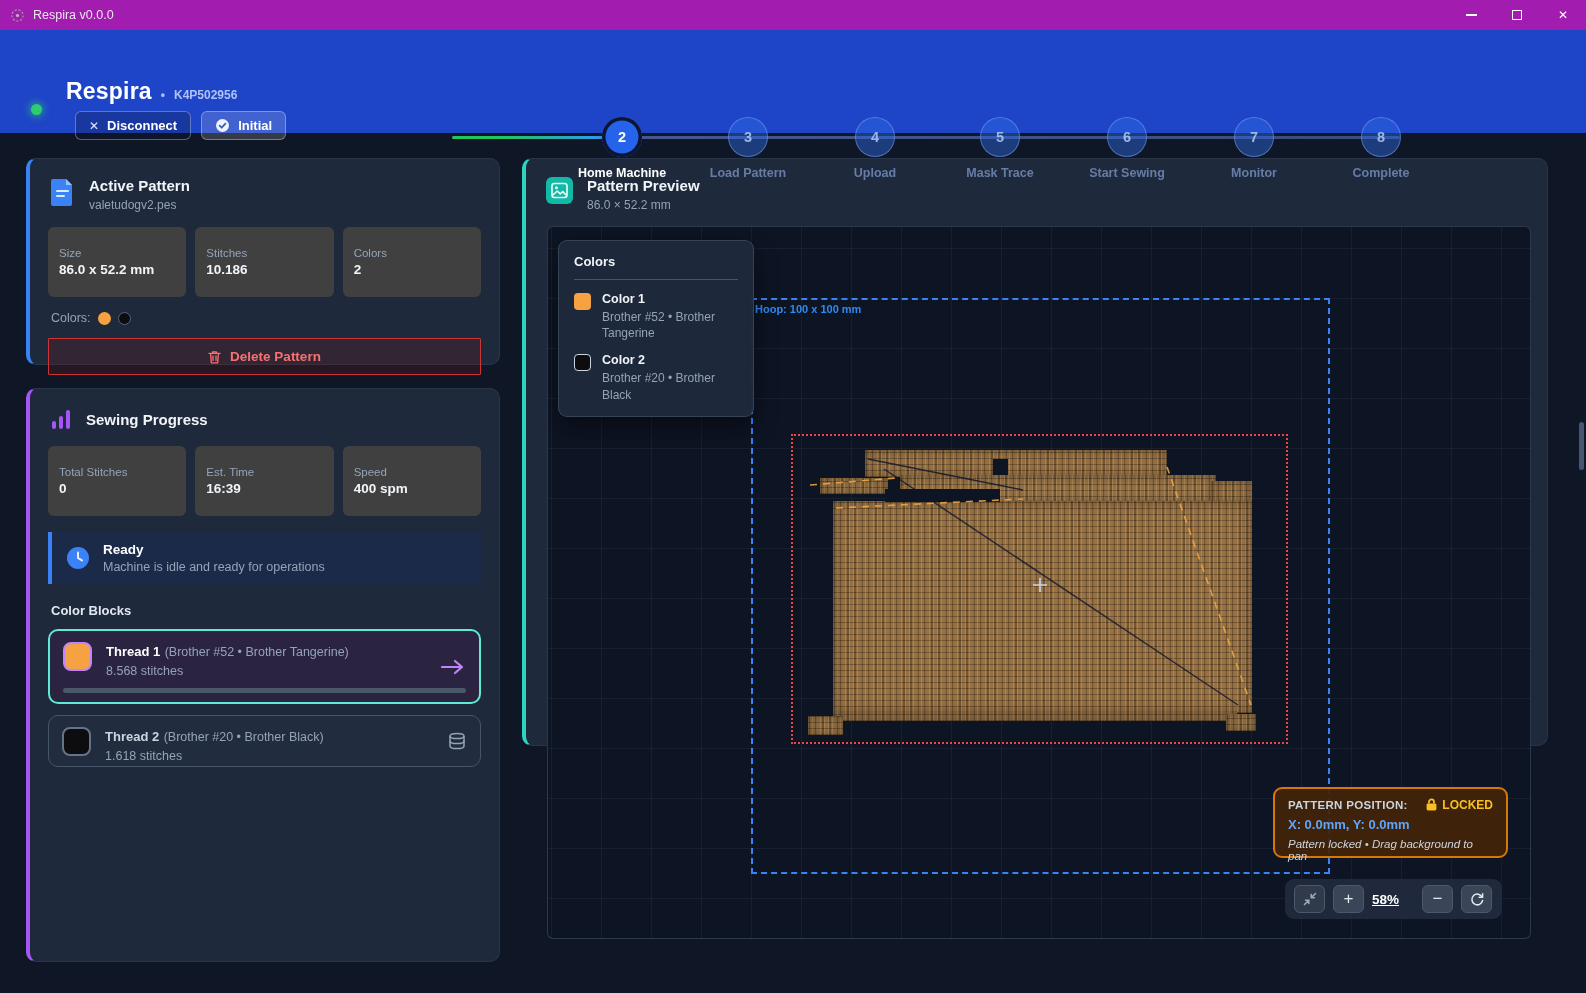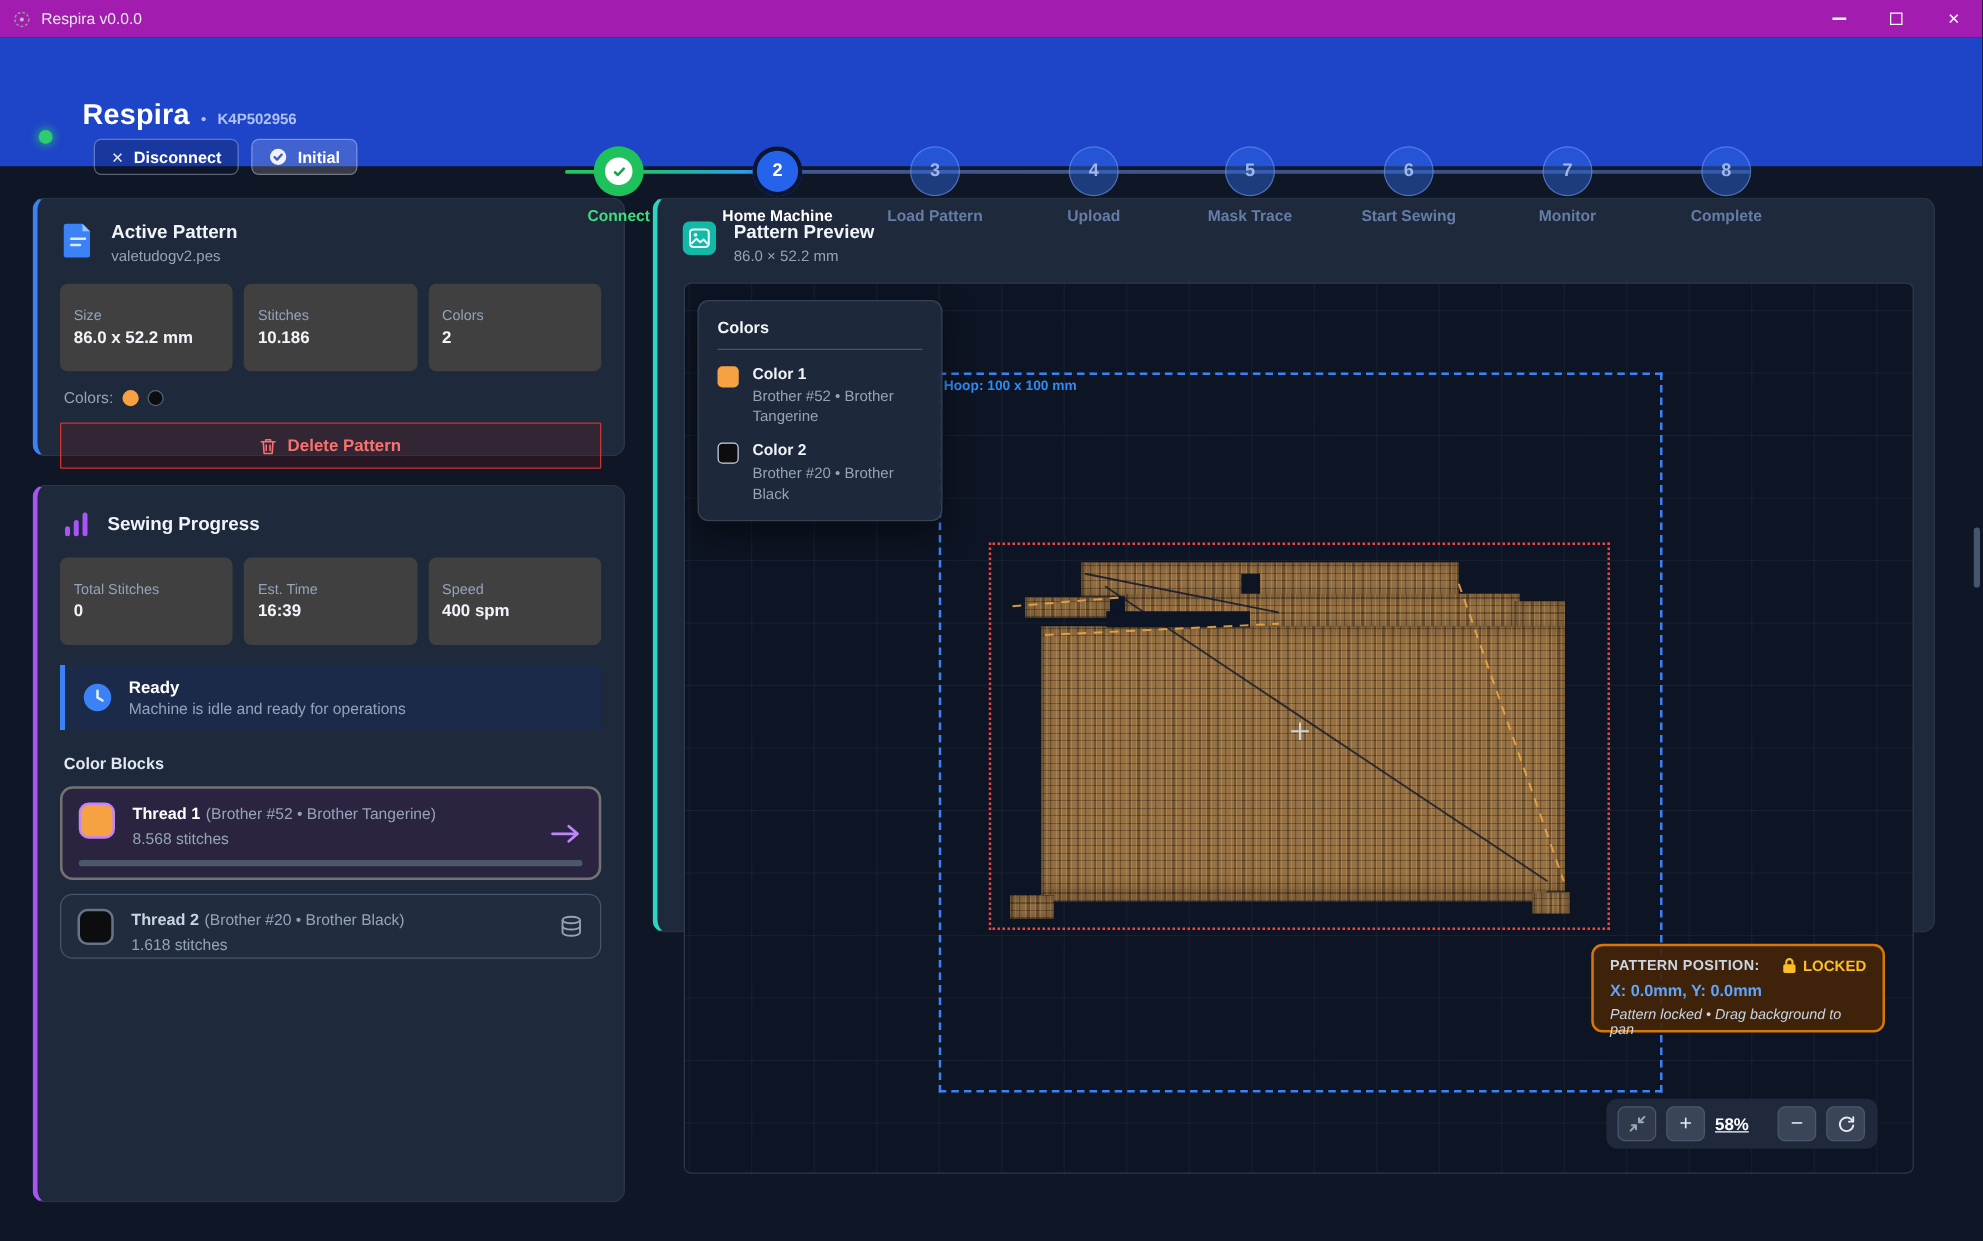--- a/index.html
+++ b/index.html
@@ -67,21 +67,21 @@
     background:rgba(127,29,29,.22); border-radius:1px; color:#f87171; font-weight:700; font-size:13.5px;
     display:flex; align-items:center; justify-content:center; gap:9px; cursor:pointer; }
 
   .ready-box { margin:16px 18px 0 18px; background:#1c2a4a; border-left:4px solid #3b82f6; border-radius:0;
     padding:10px 14px; display:flex; gap:13px; align-items:center; }
   .ready-title { font-size:13.5px; font-weight:700; color:#fff; }
   .ready-sub { font-size:12.5px; color:#94a3b8; margin-top:3px; }
 
   .cb-label { padding:19px 0 0 21px; font-size:13px; font-weight:700; color:#e2e8f0; }
   .thread { margin:11px 18px 0 18px; border-radius:10px; padding:11px 13px; display:flex; align-items:flex-start; gap:14px; position:relative; cursor:pointer; }
-  .thread.t1 { border:2px solid #737373; background:#2a2441; height:75px; }
+  .thread.t1 { border:2px solid #5eead4; background:#2a2441; height:75px; }
   .thread.t2 { border:1px solid #475569; background:#222c3f; height:52px; }
   .thread-swatch { width:29px; height:29px; border-radius:8px; flex:none; }
   .thread.t1 .thread-swatch { border:2px solid #c084fc; }
   .thread.t2 .thread-swatch { border:2px solid #64748b; }
   .thread-name { font-size:13px; font-weight:700; color:#fff; }
   .dim { color:#94a3b8; font-weight:400; }
   .thread-stitches { font-size:12.5px; color:#94a3b8; margin-top:4px; }
   .thread-end { margin-left:auto; align-self:center; display:flex; }
   .progress-track { position:absolute; left:13px; right:13px; bottom:9px; height:5px; border-radius:3px; background:#4b5869; }
 
@@ -106,21 +106,21 @@
 
   .legend { position:absolute; left:10px; top:13px; width:196px; background:rgba(30,41,59,.97);
     border:1px solid rgba(71,85,105,.6); border-radius:9px; padding:13px 15px; box-shadow:0 10px 24px rgba(0,0,0,.45); }
   .legend-title { font-size:13px; font-weight:700; color:#f1f5f9; padding-bottom:10px; border-bottom:1px solid #475569; }
   .legend-entry { margin-top:12px; display:flex; gap:11px; }
   .legend-swatch { width:17px; height:17px; border-radius:4px; flex:none; margin-top:1px; }
   .legend-swatch.black { border:1.5px solid #cbd5e1; }
   .legend-name { font-size:12.5px; font-weight:700; color:#f1f5f9; }
   .legend-detail { font-size:12px; color:#94a3b8; margin-top:3px; line-height:1.35; }
 
-  .pos-overlay { position:absolute; left:725px; top:528px; width:235px; height:71px;
+  .pos-overlay { position:absolute; left:725px; top:560px; width:235px; height:71px;
     background:rgba(66,36,8,.92); border:2px solid #d97706; border-radius:9px; padding:9px 13px; }
   .pos-row1 { display:flex; align-items:center; justify-content:space-between; }
   .pos-label { font-size:11.5px; font-weight:700; color:#cbd5e1; letter-spacing:.3px; }
   .pos-locked { display:flex; align-items:flex-start; gap:5px; font-size:12px; font-weight:800; color:#fbbf24; }
   .pos-coords { font-size:13px; font-weight:700; color:#60a5fa; margin-top:5px; }
   .pos-hint { font-style:italic; font-size:11.5px; color:#cbd5e1; margin-top:6px; }
 
   .zoombar { position:absolute; left:737px; top:652px; width:217px; height:40px; background:rgba(32,42,60,.97);
     border-radius:9px; display:flex; align-items:center; gap:8px; padding:0 9px; }
   .zbtn { width:31px; height:28px; background:#3a4557; border:1px solid #4b596e; border-radius:6px;
@@ -174,30 +174,20 @@
         <svg width="15" height="15" viewBox="0 0 15 15">
             <circle cx="7.5" cy="7.5" r="6.5" fill="#ffffff" opacity=".92"></circle>
             <path d="M4.6 7.7 L6.7 9.7 L10.4 5.6" fill="none" stroke="#3d5cc9" stroke-width="1.8" stroke-linecap="round" stroke-linejoin="round"></path>
           </svg>
         <span>Initial</span>
       </div>
     </div>
 
     <div class="stepper-line"></div>
 
-    <div class="step done" style="left:430px">
-      <div class="step-circle">
-        <span class="inner-disk">
-          <svg width="13" height="13" viewBox="0 0 13 13">
-              <path d="M3 6.8 L5.3 9 L10 3.9" fill="none" stroke="#17a34a" stroke-width="2" stroke-linecap="round" stroke-linejoin="round"></path>
-            </svg>
-        </span>
-      </div>
-      <div class="step-label">Connect</div>
-    </div>
     <div class="step active" style="left:557px">
       <div class="step-circle">2</div>
       <div class="step-label">Home Machine</div>
     </div>
     <div class="step todo" style="left:683px">
       <div class="step-circle">3</div>
       <div class="step-label">Load Pattern</div>
     </div>
     <div class="step todo" style="left:810px">
       <div class="step-circle">4</div>

